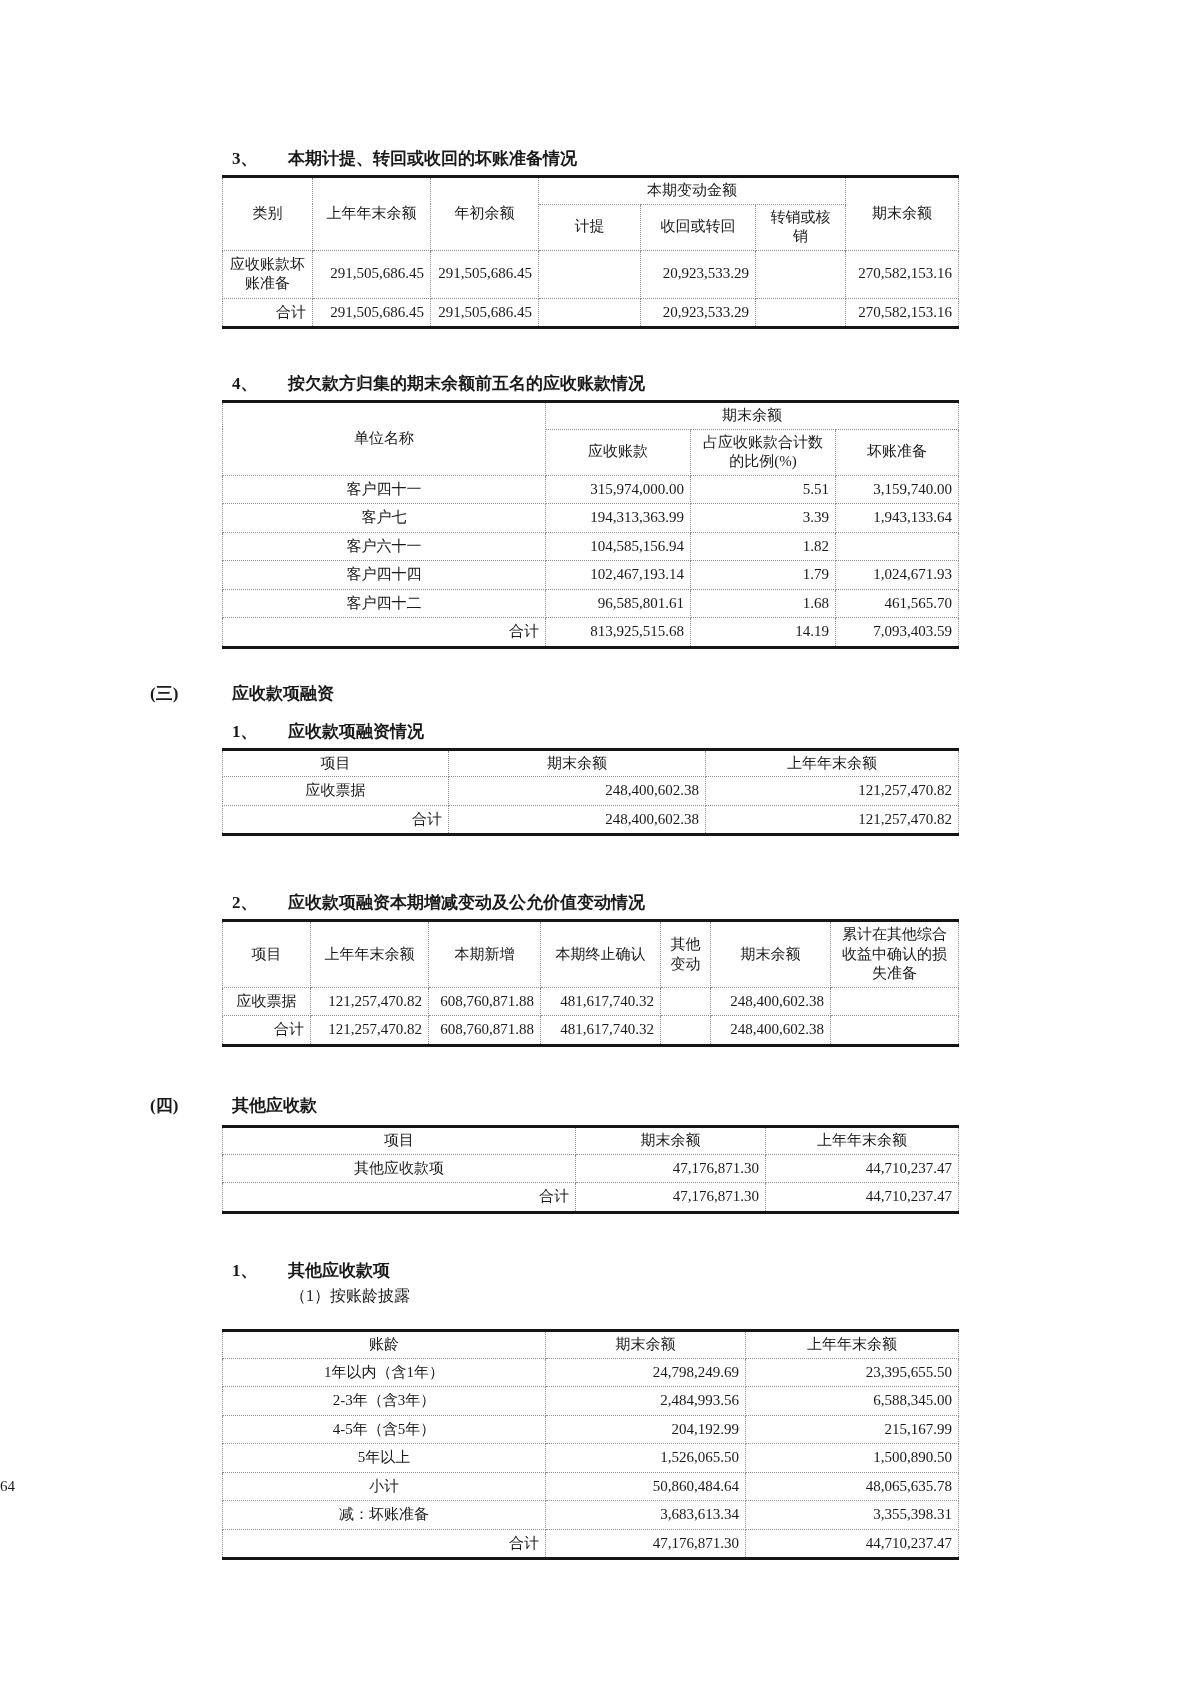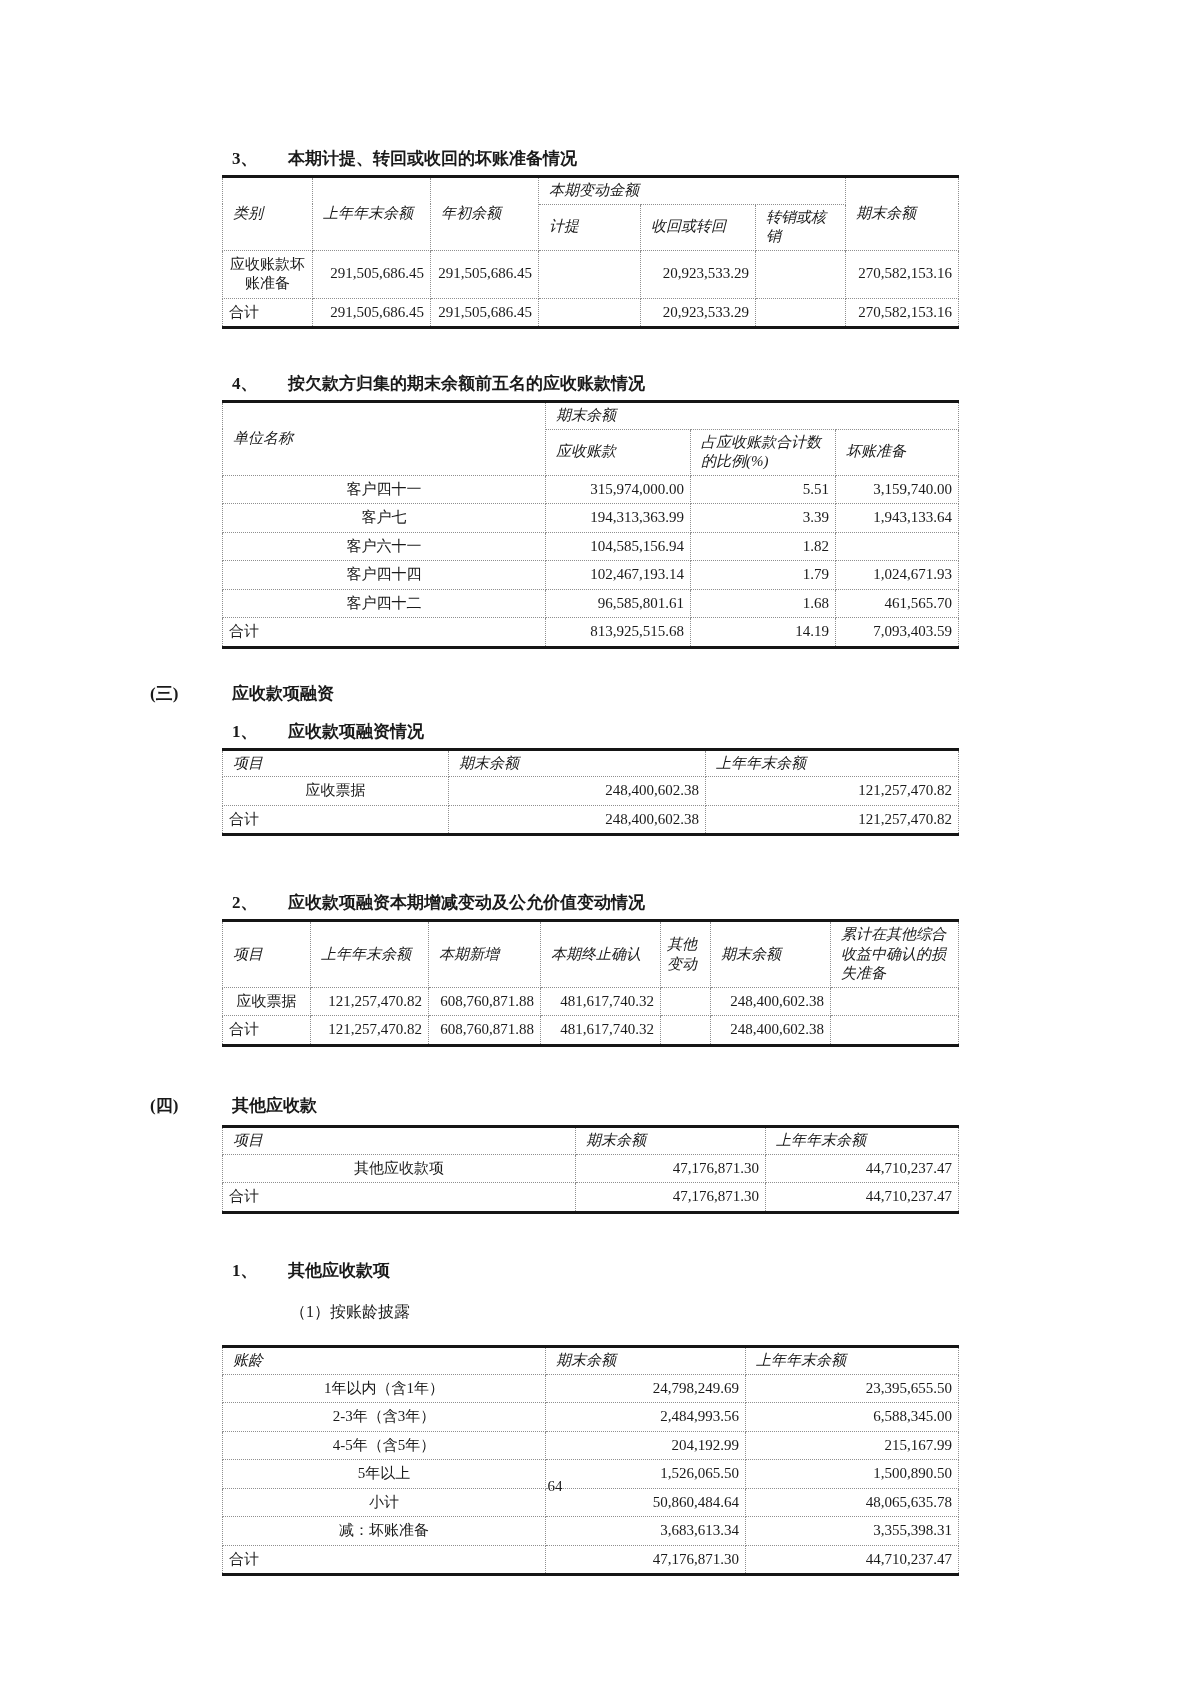--- a/index.html
+++ b/index.html
@@ -19,27 +19,27 @@
     margin-left:72px; width:736px;
     border-collapse:collapse; table-layout:fixed;
     font-size:15px; line-height:1.3;
     border-top:3px solid #151515; border-bottom:3px solid #151515;
   }
   table.fin th, table.fin td {
     border:1px dotted #8f8f8f;
     font-weight:normal; vertical-align:middle;
     padding:4px 6px; word-break:break-all;
   }
-  table.fin th { text-align:left; padding:3px 10px;font-style:italic; }
+  table.fin th { text-align:center; padding:3px 10px; }
   td.l { text-align:center; padding-left:10px; padding-right:10px; }
   td.r { text-align:right; padding-right:9px; }
-  td.c { text-align:left; }
+  td.c { text-align:right; }
   .pagenum {
     position:absolute; left:0; top:1478px; width:1110px;
-    text-align:center; font-size:15px;
+    text-align:left; font-size:15px;
   }
 </style>
 </head>
 <body>
 
 <div class="content">
 
   <div class="h lvl2" style="margin-top:148px;">
     <span class="h-num">3、</span>
     <span class="h-title">本期计提、转回或收回的坏账准备情况</span>
@@ -262,21 +262,21 @@
           <td class="r">47,176,871.30</td>
           <td class="r">44,710,237.47</td>
         </tr>
       </tbody>
   </table>
 
   <div class="h lvl2" style="margin-top:46px;">
     <span class="h-num">1、</span>
     <span class="h-title">其他应收款项</span>
   </div>
-  <div class="h plain" style="margin-top:20px;">（1）按账龄披露</div>
+  <div class="h plain" style="margin-top:4px;">（1）按账龄披露</div>
   <table class="fin" style="margin-top:23px;">
     <colgroup>
       <col style="width:323px">
         <col style="width:200px">
         <col style="width:213px">
     </colgroup>
     <thead>
       <tr>
         <th>账龄</th>
         <th>期末余额</th>

